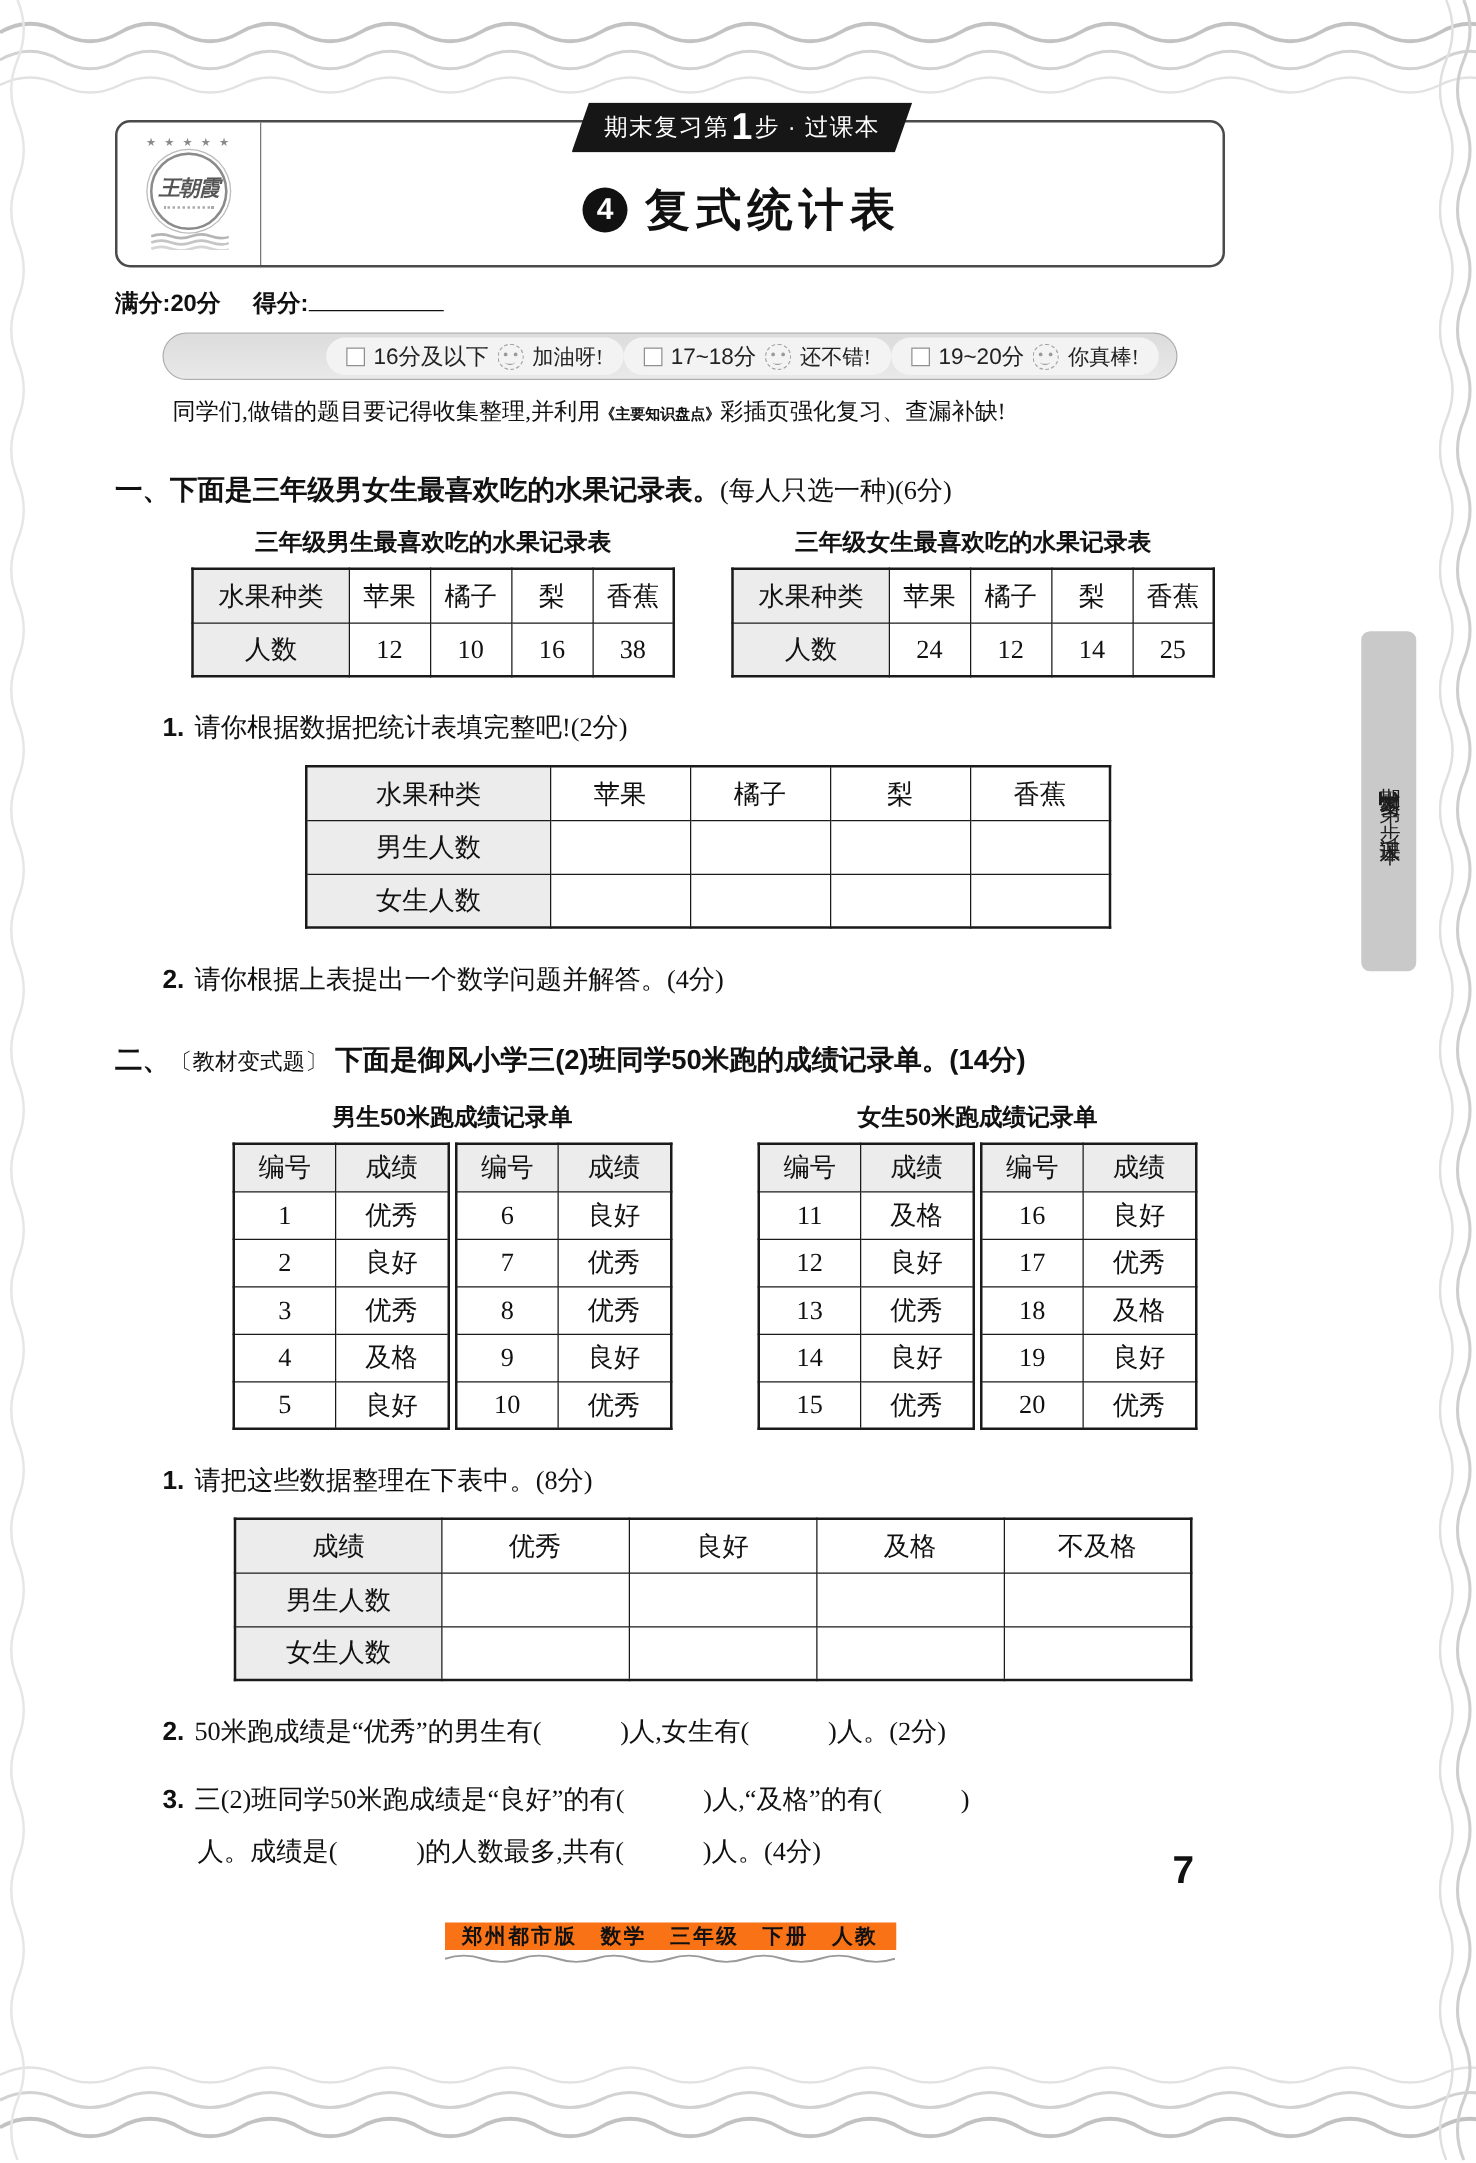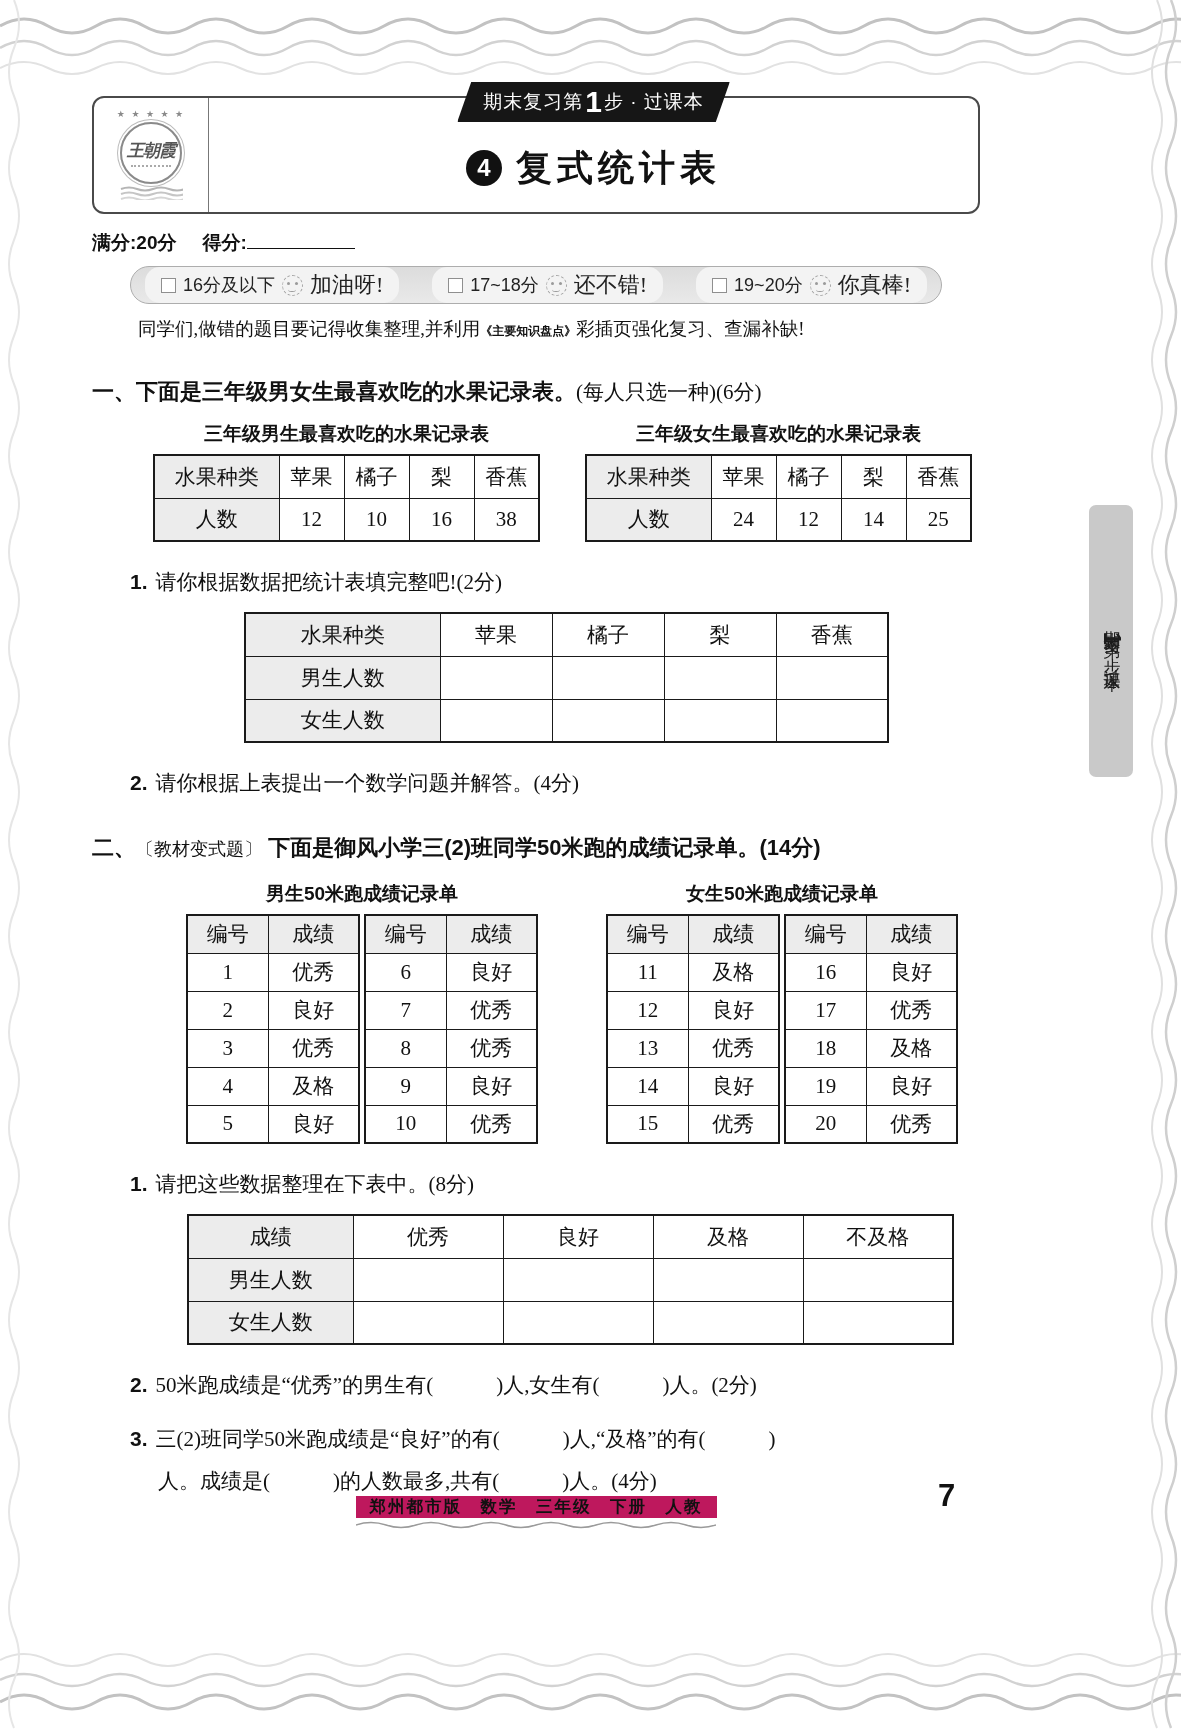--- a/index.html
+++ b/index.html
@@ -35,32 +35,32 @@
 
   
   .content { position:absolute; left:92px; top:214px; width:888px; }
 
   .score-row { text-align:left; font-size:19px; font-weight:bold; margin:16px 4px 10px 0; }
   .score-row .gap { display:inline-block; width:26px; }
   .score-blank { display:inline-block; width:108px; border-bottom:1.5px solid #111; height:18px; }
 
   .rating-bar { margin:0 38px 0 38px; height:38px; border:1.5px solid #adadad; border-radius:19px;
     background:linear-gradient(#dcdcdc,#e9e9e9); display:flex; align-items:center;
-    justify-content:space-between; padding:0 14px; }
+    justify-content:flex-end; padding:0 14px; }
   .rating-item { display:flex; align-items:center; gap:7px; background:#f3f3f3;
     border-radius:15px; padding:3px 16px; }
   .cbx { width:15px; height:15px; border:1.5px solid #8f8f8f; background:#fff; display:inline-block; }
   .r-range { font-size:18px; color:#222; }
   .face { position:relative; width:21px; height:21px; border:1.5px dashed #a5a5a5; border-radius:50%;
     display:inline-block; }
   .face::before { content:""; position:absolute; left:4px; top:6px; width:3px; height:3px;
     border-radius:50%; background:#9a9a9a; box-shadow:8px 0 0 #9a9a9a; }
   .face::after { content:""; position:absolute; left:5px; bottom:3px; width:8px; height:4px;
     border-bottom:1.5px solid #9a9a9a; border-radius:50%; }
-  .r-comment { font-family:"Liberation Serif", serif; font-size:22px; color:#222; }
+  .r-comment { font-family:"Liberation Serif", serif; font-size:17px; color:#222; }
 
   .notice { margin:12px 0 0 46px; font-family:"Liberation Serif", serif; font-size:18.5px; }
   .notice b { font-family:Liberation Sans, sans-serif; font-size:12px; }
 
   .section-head { margin-top:36px; font-size:22px; font-weight:bold; }
   .section-head .kai { font-family:"Liberation Serif", serif; font-weight:normal; font-size:21px; }
   .sec2-tag { font-family:"Liberation Serif", serif; font-weight:normal; font-size:18px; }
 
   .kai { font-family:"Liberation Serif", serif; }
 
@@ -96,22 +96,22 @@
   .sum-grid td.lbl { width:165px; }
 
   
   .side-tab { position:absolute; left:1089px; top:505px; width:44px; height:272px;
     background:#c9c9c9; border-radius:7px; display:flex; align-items:center; justify-content:center;
     writing-mode:vertical-rl; font-size:17px; letter-spacing:3px; color:#1c1c1c; }
   .side-tab b { font-size:23px; letter-spacing:0; }
 
   
   .footer-line { position:absolute; left:92px; top:1496px; width:888px; text-align:center; }
-  .footer-text { display:inline-block; background:#be185d; padding:0 14px; font-size:16.5px;
-    font-weight:bold; letter-spacing:2px; }
+  .footer-text { display:inline-block; background:#f97316; padding:0 14px; font-size:16.5px;
+    font-weight:bold; letter-spacing:2px;margin-top:42px; }
   .footer-squiggle { display:block; margin:2px auto 0; }
   .page-num { position:absolute; left:938px; top:1478px; font-size:31px; font-weight:bold; }
 </style>
 </head>
 <body>
 
 <div id="page">
 
   <svg class="wave-band" style="left:0; top:8px;" width="1181" height="72" viewBox="0 0 1181 72">
     <path d="M0 18 Q24 4 48 18 T96 18 T144 18 T192 18 T240 18 T288 18 T336 18 T384 18 T432 18 T480 18 T528 18 T576 18 T624 18 T672 18 T720 18 T768 18 T816 18 T864 18 T912 18 T960 18 T1008 18 T1056 18 T1104 18 T1152 18 T1200 18" fill="none" stroke="#c2c2c2" stroke-width="3"></path>

